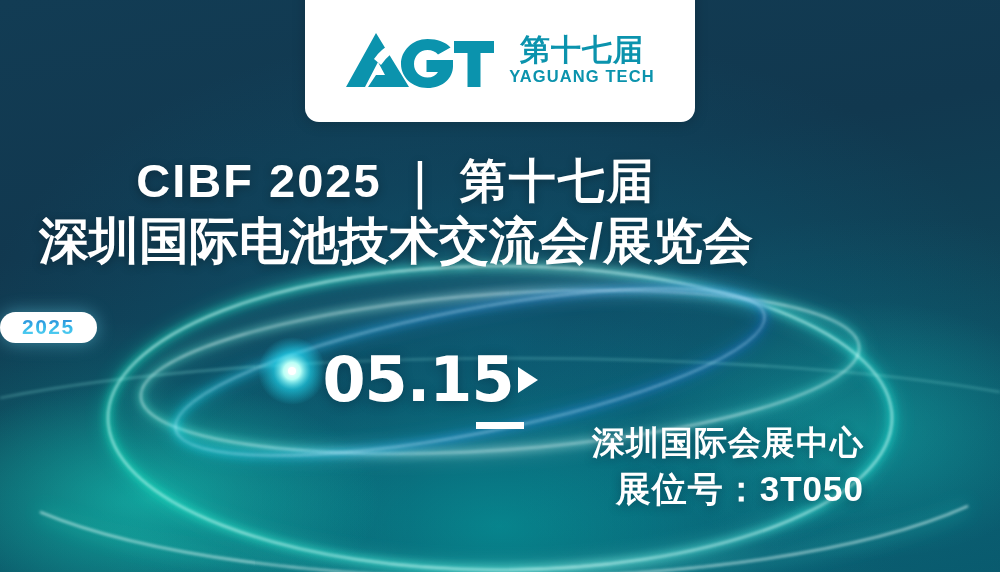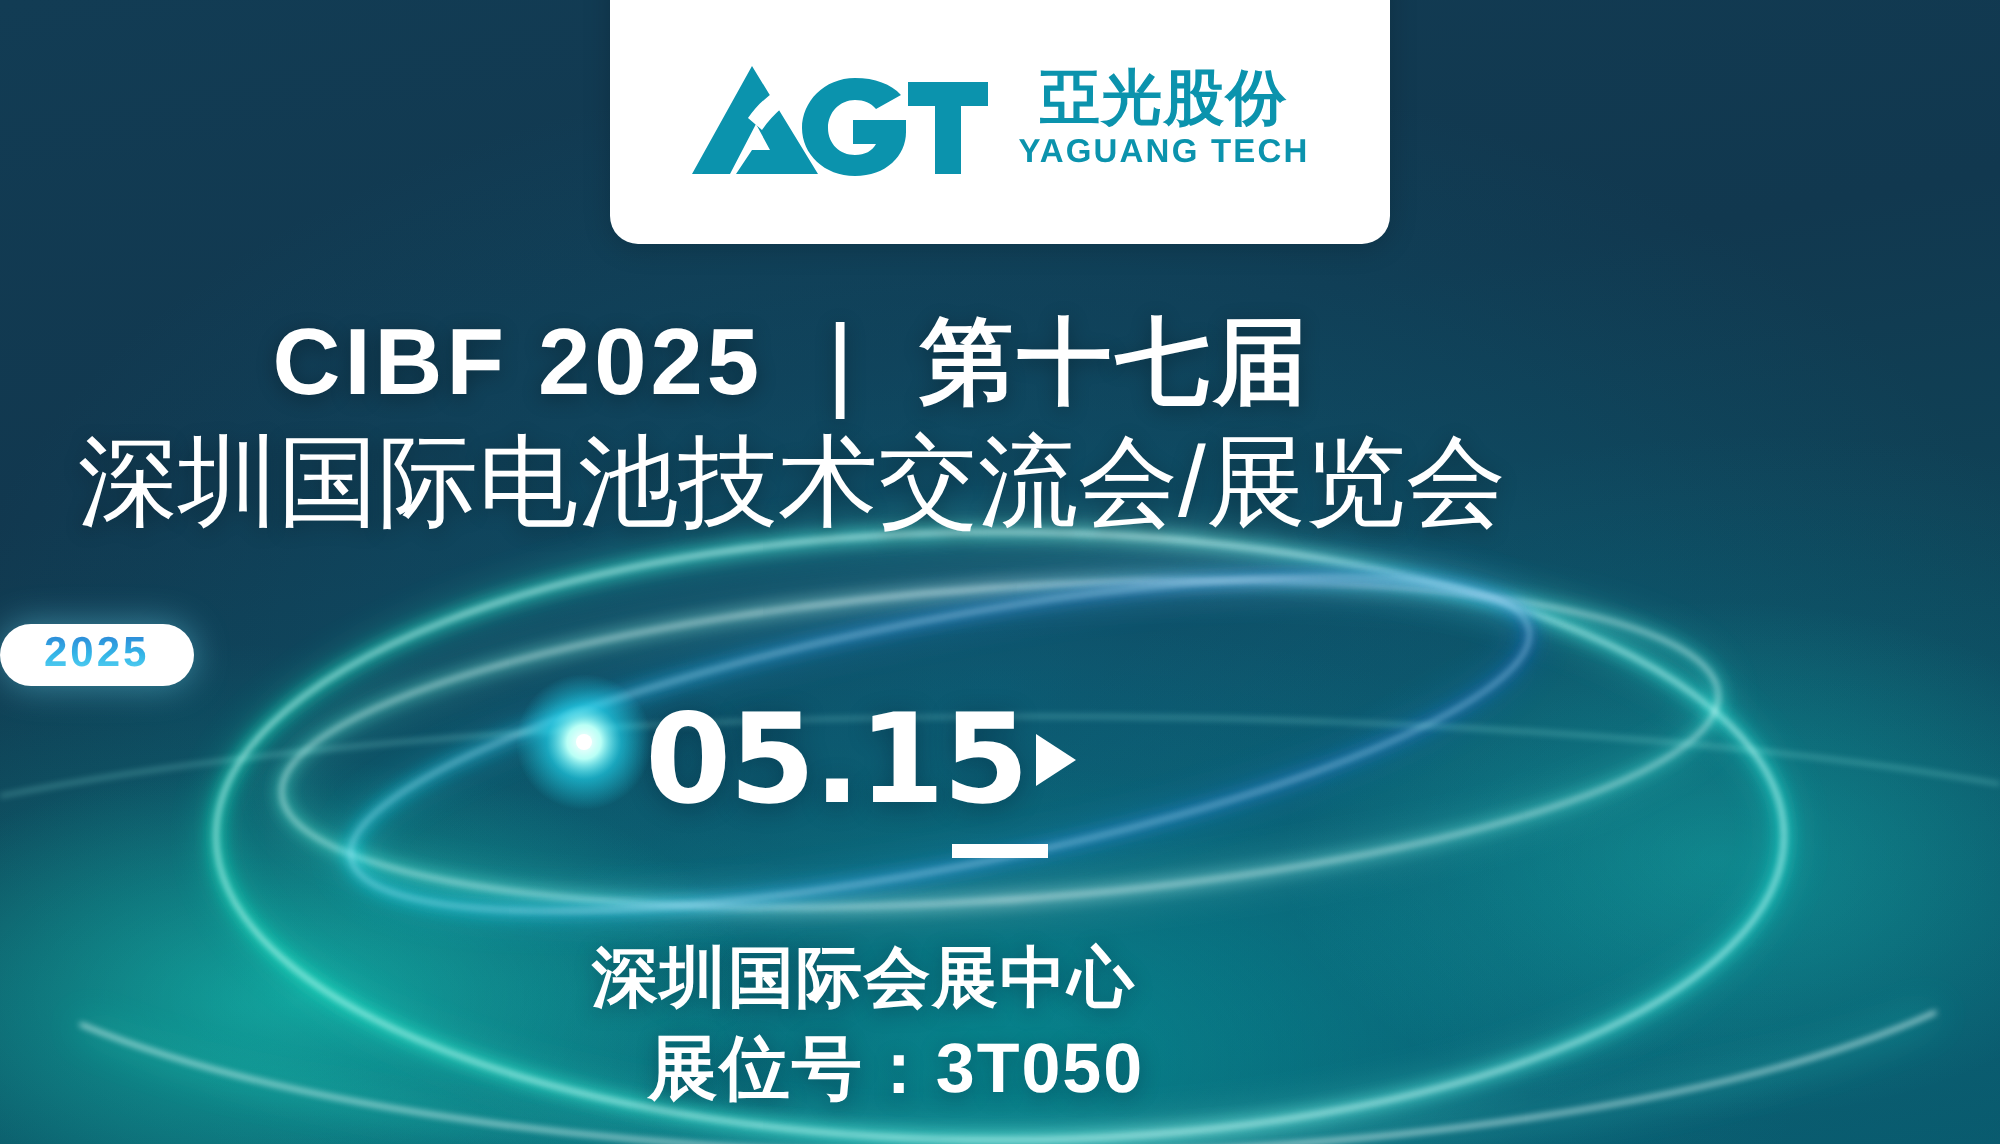--- a/index.html
+++ b/index.html
@@ -86,21 +86,21 @@
   .headline-line1 {
     font-size: 47px;
     font-weight: 700;
     letter-spacing: 2px;
     line-height: 58px;
     white-space: nowrap;
     text-shadow: 0 2px 10px rgba(0,0,0,0.30);
   }
   .headline-line2 {
     font-size: 50px;
-    font-weight: 400;
+    font-weight: 700;
     letter-spacing: 0px;
     line-height: 62px;
     white-space: nowrap;
     text-shadow: 0 2px 10px rgba(0,0,0,0.30);
   }
 
   
   .date-block {
     position: absolute;
     left: 0;
@@ -160,23 +160,23 @@
     width: 48px;
     height: 7px;
     background: #ffffff;
     z-index: 6;
   }
 
   
   .venue {
     position: absolute;
     left: 0;
-    top: 466px;
+    top: 420px;
     width: 864px;
-    text-align: center;
+    text-align: right;
     color: #ffffff;
     z-index: 6;
   }
   .venue-line {
     font-size: 33px;
     font-weight: 700;
     line-height: 45px;
     letter-spacing: 1px;
     text-shadow: 0 2px 10px rgba(0,20,40,0.35);
   }
@@ -273,21 +273,21 @@
 
         <path d="M58 60 C84 22, 130 10, 166 22 C132 22, 96 38, 72 72 Z" fill="#ffffff"></path>
         <path d="M63 56 C88 20, 132 8, 168 20 C136 24, 102 40, 78 74 Z" fill="#0b93ad" opacity="0.0"></path>
 
         <path d="M165 20 C134 20, 112 44, 112 70 C112 96, 134 118, 165 118 C196 118, 216 98, 216 74 L216 62 L163 62 L163 86 L186 86 C182 93, 175 97, 165 97 C150 97, 138 86, 138 70 C138 54, 150 42, 165 42 C174 42, 181 45, 186 51 L211 37 C201 26, 185 20, 165 20 Z"></path>
 
         <path d="M218 24 L298 24 L298 48 L271 48 L271 116 L245 116 L245 48 L218 48 Z"></path>
       </g>
     </svg>
     <div class="logo-words">
-      <div class="logo-cn">亞光股份</div>
+      <div class="logo-cn">第十七届</div>
       <div class="logo-en">YAGUANG TECH</div>
     </div>
   </div>
 
   <div class="headline">
     <div class="headline-line1">CIBF 2025 ｜ 第十七届</div>
     <div class="headline-line2">深圳国际电池技术交流会/展览会</div>
   </div>
 
   <div class="date-block">

